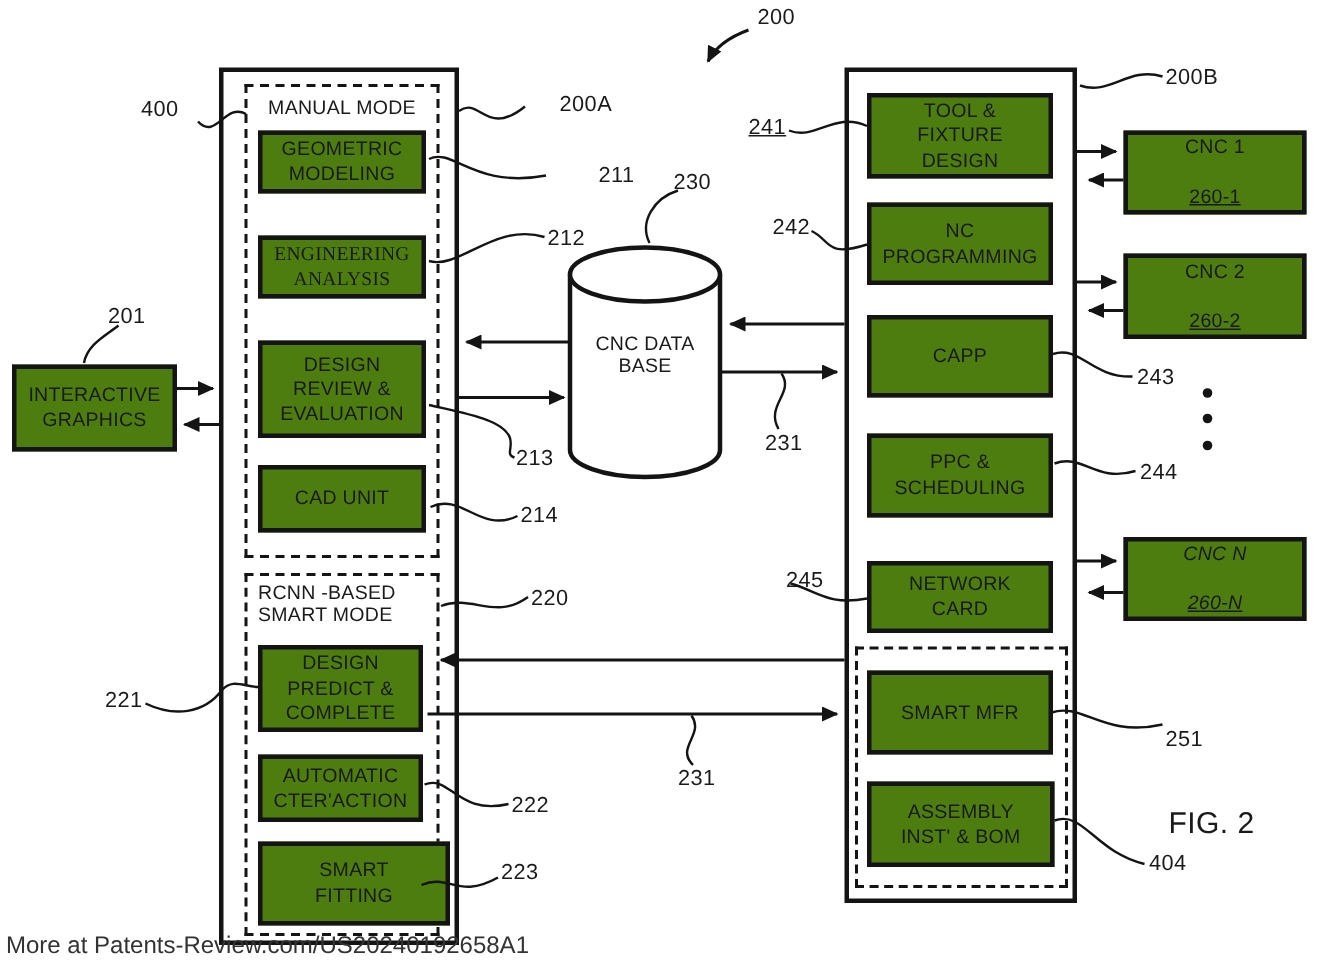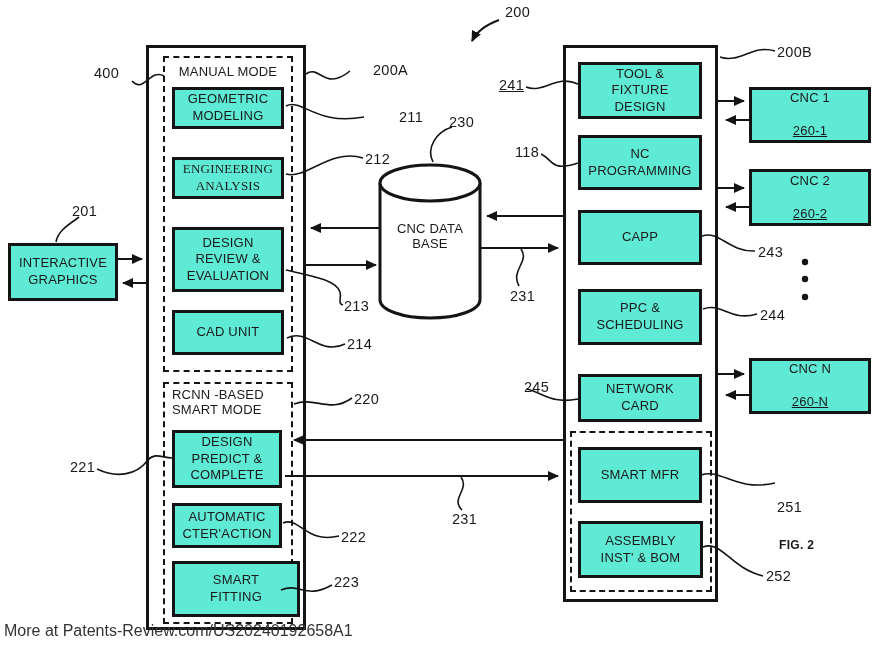--- a/index.html
+++ b/index.html
@@ -2,21 +2,21 @@
 <html><head>
 <meta charset="utf-8">
 <style>
   html,body { margin:0; padding:0; background:#ffffff; }
   #stage {
     position:relative; width:880px; height:653px; background:#ffffff;
     font-family:"Liberation Sans", sans-serif; color:#1a1a1a; overflow:hidden;
   }
   .box {
     position:absolute; box-sizing:border-box; border:3px solid #141414;
-    background:#5eead4; display:flex; align-items:center; justify-content:center;
+    background:#4d7c0f; display:flex; align-items:center; justify-content:center;
     text-align:center; font-size:13px; line-height:1.28; white-space:pre-line;
     letter-spacing:.2px;
   }
   .col {
     position:absolute; box-sizing:border-box; border:3px solid #141414;
     background:#ffffff;
   }
   .dashed {
     position:absolute; box-sizing:border-box; border:2px dashed #141414;
     background:transparent;
@@ -24,21 +24,21 @@
   .grouptitle {
     position:absolute; font-size:13px; white-space:pre-line; letter-spacing:.2px;
   }
   .ref {
     position:absolute; font-size:14.5px; color:#1a1a1a; letter-spacing:.3px;
   }
   .cncbox .unit-ref { display:block; text-decoration:underline; }
   .cncbox .unit-name { display:block; }
   #connectors { position:absolute; left:0; top:0; pointer-events:none; z-index:6; }
   #cylinder-label { position:absolute; z-index:7; }
-  .figcap { position:absolute; font-weight:bold; font-size:12px; letter-spacing:.3px; }
+  .figcap { position:absolute; font-weight:normal; font-size:20px; letter-spacing:.3px; }
   .watermark { position:absolute; font-size:16px; color:#333333; z-index:9; }
 </style>
 </head>
 <body>
 
 <div id="stage">
 
   <div class="col" style="left:146px; top:45px; width:160px; height:585px;"></div>
 
   <div class="dashed" style="left:163px; top:56px; width:130px; height:316px;"></div>
@@ -91,21 +91,21 @@
       <span class="unit-name">CNC 1</span>
       <span class="unit-ref">260-1</span>
     </div>
   </div>
   <div class="box cncbox" style="left:749px; top:169px; width:122px; height:57px;">
     <div>
       <span class="unit-name">CNC 2</span>
       <span class="unit-ref">260-2</span>
     </div>
   </div>
-  <div class="box cncbox" style="left:749px; top:358px; width:122px; height:56px;">
+  <div class="box cncbox" style="left:749px; top:358px; width:122px; height:56px;font-style:italic;">
     <div>
       <span class="unit-name">CNC N</span>
       <span class="unit-ref">260-N</span>
     </div>
   </div>
 
   <div id="cylinder-label" class="grouptitle" style="left:385px; top:221px; width:90px; text-align:center; white-space:pre-line;">CNC DATA
 BASE</div>
 
   <div class="ref" style="left:505px; top:4px;">200</div>
@@ -118,26 +118,26 @@
   <div class="ref" style="left:344px; top:298px;">213</div>
   <div class="ref" style="left:347px; top:336px;">214</div>
   <div class="ref" style="left:354px; top:391px;">220</div>
   <div class="ref" style="left:70px;  top:459px;">221</div>
   <div class="ref" style="left:341px; top:529px;">222</div>
   <div class="ref" style="left:334px; top:574px;">223</div>
   <div class="ref" style="left:449px; top:114px;">230</div>
   <div class="ref" style="left:510px; top:288px;">231</div>
   <div class="ref" style="left:452px; top:511px;">231</div>
   <div class="ref" style="left:499px; top:77px;text-decoration:underline;">241</div>
-  <div class="ref" style="left:515px; top:144px;">118</div>
+  <div class="ref" style="left:515px; top:144px;">242</div>
   <div class="ref" style="left:758px; top:244px;">243</div>
   <div class="ref" style="left:760px; top:307px;">244</div>
   <div class="ref" style="left:524px; top:379px;">245</div>
-  <div class="ref" style="left:777px; top:499px;">251</div>
-  <div class="ref" style="left:766px; top:568px;">252</div>
+  <div class="ref" style="left:777px; top:485px;">251</div>
+  <div class="ref" style="left:766px; top:568px;">404</div>
 
   <div class="figcap" style="left:779px; top:538px;">FIG. 2</div>
   <div class="watermark" style="left:4px; top:622px;text-align:center;">More at Patents-Review.com/US20240192658A1</div>
 
   <svg id="connectors" width="880" height="653" viewBox="0 0 880 653">
     <defs>
       <marker id="ah" markerWidth="12" markerHeight="10" refX="10" refY="5" orient="auto" markerUnits="userSpaceOnUse">
         <path d="M0,0 L11,5 L0,10 z" fill="#141414"></path>
       </marker>
     </defs>

